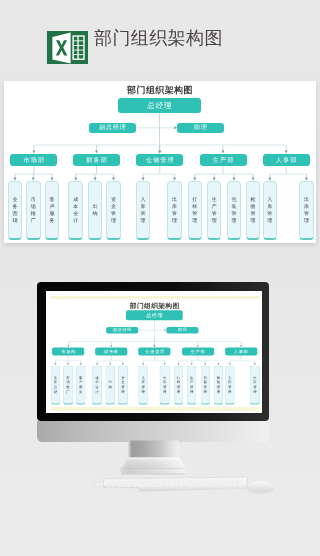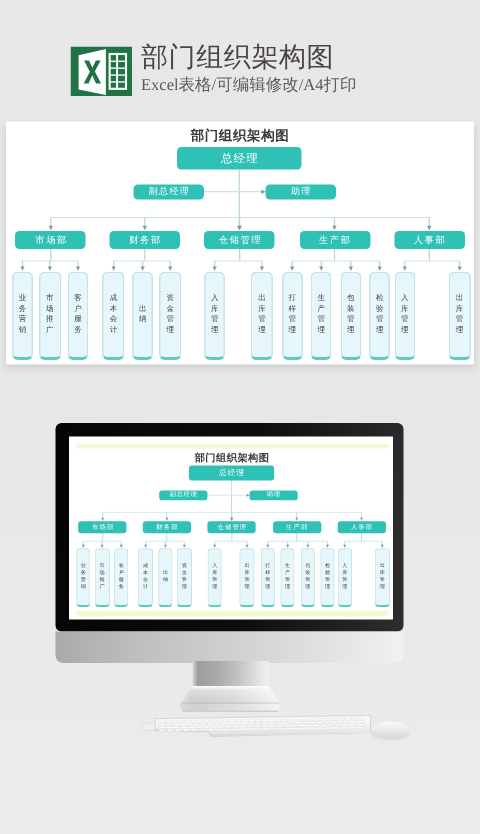--- a/index.html
+++ b/index.html
@@ -2,21 +2,21 @@
 <html><head>
 <meta charset="utf-8">
 <style>
   html,body{margin:0;padding:0;}
   body{
     width:320px;height:556px;overflow:hidden;position:relative;
     font-family:"Liberation Sans",sans-serif;
     background:#e9e9e9;
   }
   #page{position:absolute;inset:0;background:
-     linear-gradient(180deg,#e8e8e8 0%,#e6e6e6 40%,#ececec 100%); font-family: Liberation Serif, serif;}
+     linear-gradient(180deg,#e8e8e8 0%,#e6e6e6 40%,#ececec 100%);}
 
   
   .header{position:absolute;left:0;top:0;width:320px;height:80px;}
   .xls-icon{position:absolute;left:47px;top:31px;width:41px;height:33px;}
   .title{position:absolute;left:94px;top:28px;font-size:18px;color:#4b4447;letter-spacing:.4px;line-height:20px;white-space:nowrap;}
   .subtitle{position:absolute;left:94px;top:51px;font-size:11px;color:#615a5c;line-height:13px;white-space:nowrap;}
 
   
   .card{position:absolute;left:4px;top:81px;width:312px;height:162px;background:#fff;
         box-shadow:0 2px 5px rgba(0,0,0,.13);}
@@ -81,21 +81,20 @@
           <rect x="26.8" y="14.9" width="3.6" height="3.7"></rect>
           <rect x="31.7" y="14.9" width="4.6" height="3.7"></rect>
           <rect x="26.8" y="19.5" width="3.6" height="3.7"></rect>
           <rect x="31.7" y="19.5" width="4.6" height="3.7"></rect>
           <rect x="26.8" y="24.1" width="3.6" height="3.4"></rect>
           <rect x="31.7" y="24.1" width="4.6" height="3.4"></rect>
         </g>
       </svg>
     </div>
     <div class="title">部门组织架构图</div>
-    <div class="subtitle">Excel表格/可编辑修改/A4打印</div>
   </div>
 
   <div class="card">
     <div class="card-title">部门组织架构图</div>
     <div class="chart" id="chart">
         <svg width="312" height="162" viewBox="0 0 312 162">
           <line x1="155.5" y1="32" x2="155.5" y2="72.5" stroke="#b9d2d8" stroke-width="0.8"></line>
           <path d="M154.05 69.7 L156.95 69.7 L155.5 72.5 Z" fill="#7e9aa2"></path>
           <line x1="132" y1="46.8" x2="170.5" y2="46.8" stroke="#c9e2e6" stroke-width="0.8"></line>
           <path d="M170.2 45.349999999999994 L170.2 48.25 L173 46.8 Z" fill="#7e9aa2"></path>

